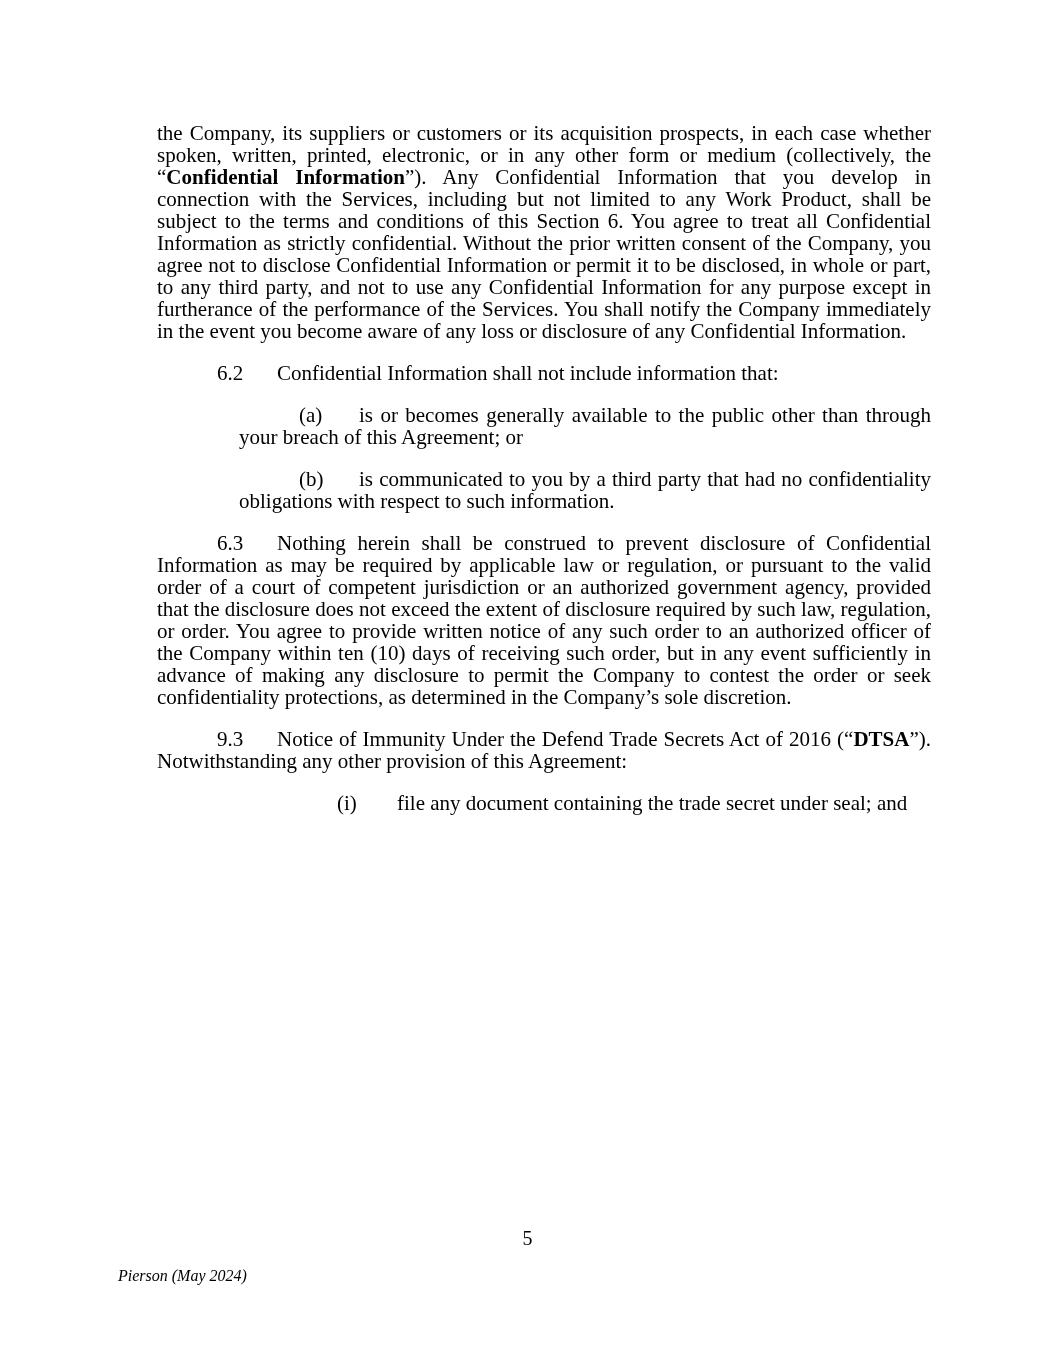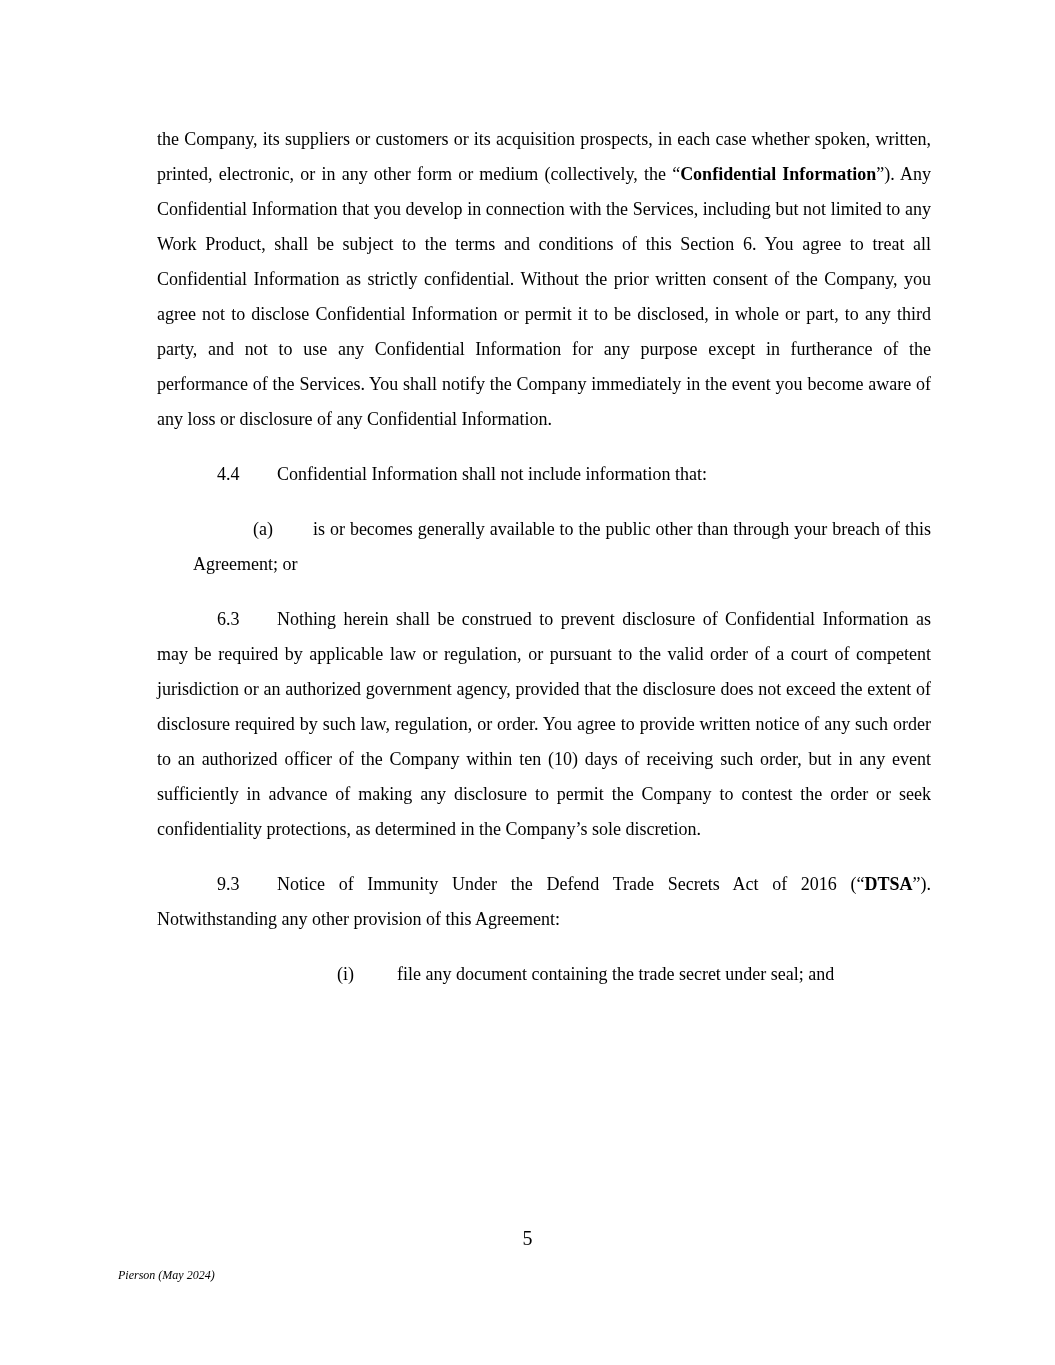--- a/index.html
+++ b/index.html
@@ -14,32 +14,32 @@
     background: #ffffff;
     font-family: "Liberation Serif", "DejaVu Serif", serif;
     color: #000000;
     overflow: hidden;
   }
   .doc-body {
     position: absolute;
     left: 157px;
     top: 122px;
     width: 774px;
-    font-size: 18px;
-    line-height: 35px;
+    font-size: 21px;
+    line-height: 22px;
     text-align: justify;
     font-family: Liberation Serif, serif;
   }
   .para {
     margin: 0 0 20px 0;
   }
   .para:last-child { margin-bottom: 16px; }
   .lvl0 { margin-left: 0;     text-indent: 0;    }
   .lvl1 { margin-left: 0;     text-indent: 60px; }
-  .lvl2 { margin-left: 36px;  text-indent: 60px; }
+  .lvl2 { margin-left: 82px;  text-indent: 60px; }
   .lvl3 { margin-left: 120px; text-indent: 60px; }
   .para-label {
     display: inline-block;
     min-width: 60px;
     text-indent: 0;
   }
   b { font-weight: bold; }
   .page-number {
     position: absolute;
     top: 1226px;
@@ -47,31 +47,32 @@
     width: 1055px;
     text-align: center;
     font-size: 20px;
     line-height: 24.3px;
   }
   .doc-footer {
     position: absolute;
     left: 118px;
     top: 1266px;
     font-style: italic;
-    font-size: 12px;
+    font-size: 16px;
     line-height: 19px;
   }
 </style>
 </head>
 <body>
 
 <div class="page">
   <div class="doc-body">
       <p class="para lvl0">the Company, its suppliers or customers or its acquisition prospects, in each case whether spoken, written, printed, electronic, or in any other form or medium (collectively, the “<b>Confidential Information</b>”). Any Confidential Information that you develop in connection with the Services, including but not limited to any Work Product, shall be subject to the terms and conditions of this Section 6. You agree to treat all Confidential Information as strictly confidential. Without the prior written consent of the Company, you agree not to disclose Confidential Information or permit it to be disclosed, in whole or part, to any third party, and not to use any Confidential Information for any purpose except in furtherance of the performance of the Services. You shall notify the Company immediately in the event you become aware of any loss or disclosure of any Confidential Information.</p>
-      <p class="para lvl1"><span class="para-label">4.4</span>Confidential Information shall not include information that:</p>
+      <p class="para lvl1"><span class="para-label">6.2</span>Confidential Information shall not include information that:</p>
       <p class="para lvl2"><span class="para-label">(a)</span>is or becomes generally available to the public other than through your breach of this Agreement; or</p>
+      <p class="para lvl2"><span class="para-label">(b)</span>is communicated to you by a third party that had no confidentiality obligations with respect to such information.</p>
       <p class="para lvl1"><span class="para-label">6.3</span>Nothing herein shall be construed to prevent disclosure of Confidential Information as may be required by applicable law or regulation, or pursuant to the valid order of a court of competent jurisdiction or an authorized government agency, provided that the disclosure does not exceed the extent of disclosure required by such law, regulation, or order. You agree to provide written notice of any such order to an authorized officer of the Company within ten (10) days of receiving such order, but in any event sufficiently in advance of making any disclosure to permit the Company to contest the order or seek confidentiality protections, as determined in the Company’s sole discretion.</p>
       <p class="para lvl1"><span class="para-label">9.3</span>Notice of Immunity Under the Defend Trade Secrets Act of 2016 (“<b>DTSA</b>”). Notwithstanding any other provision of this Agreement:</p>
       <p class="para lvl3"><span class="para-label">(i)</span>file any document containing the trade secret under seal; and</p>
     </div>
   <div class="page-number">5</div>
   <div class="doc-footer">Pierson (May 2024)</div>
 </div>
 
 </body></html>

